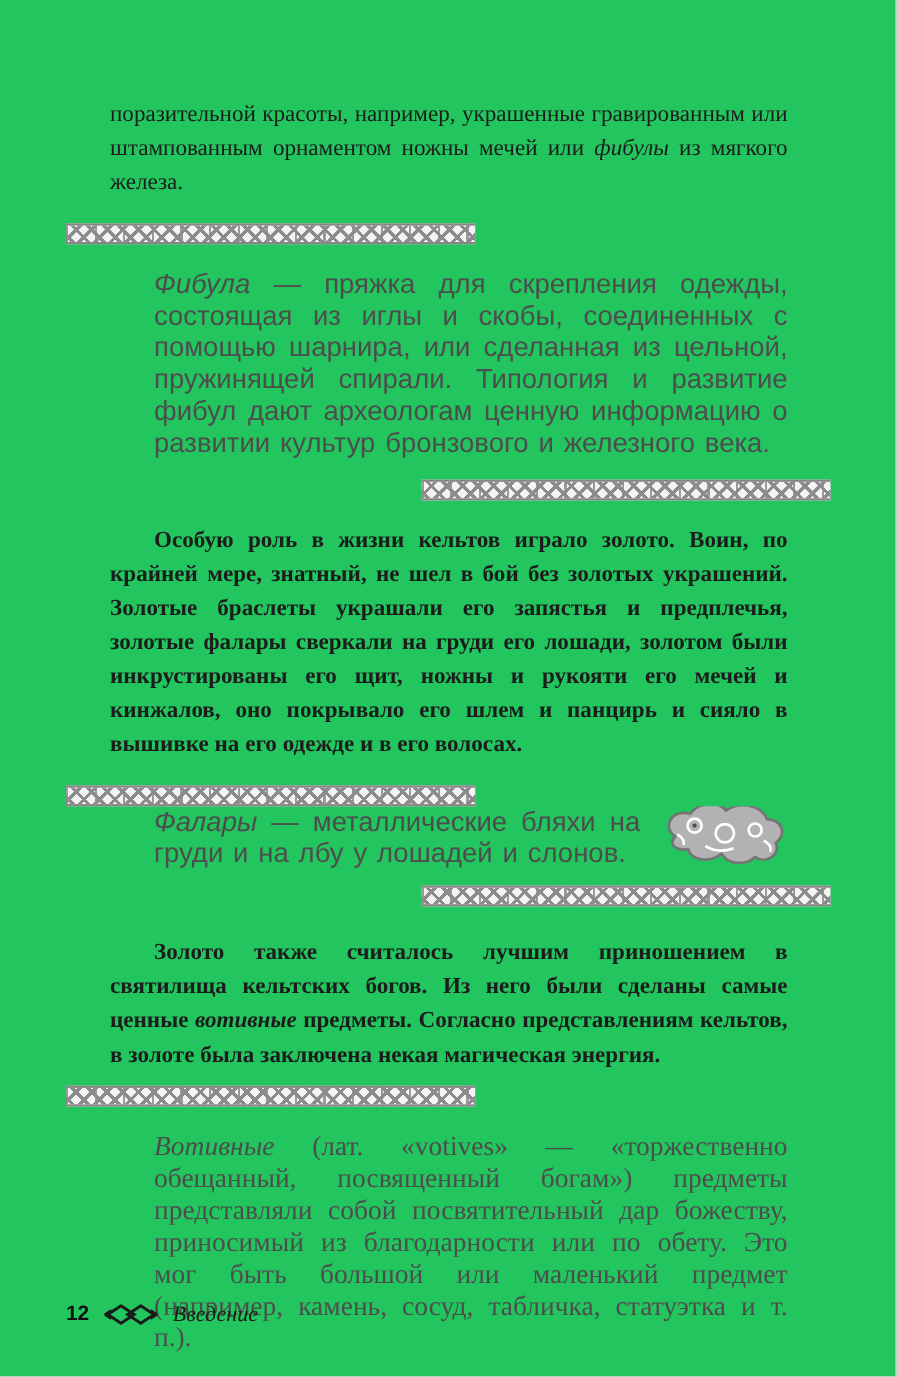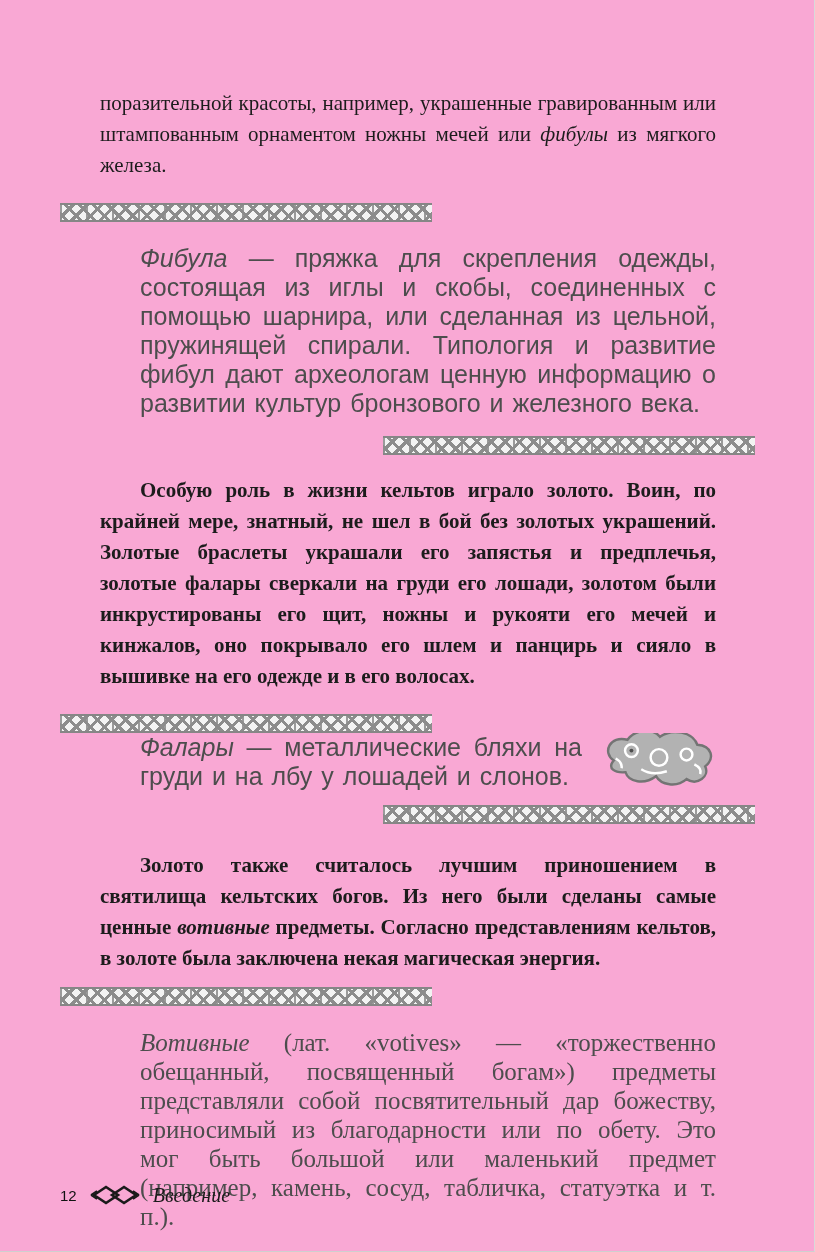--- a/index.html
+++ b/index.html
@@ -1,20 +1,20 @@
 <!DOCTYPE html>
 <html lang="ru"><head>
 <meta charset="utf-8">
 <style>
   html,body{margin:0;padding:0;background:#ffffff;}
   .page{
     position:relative;
     width:815px;
     height:1252px;
-    background:#f9a8d4;
+    background:#22c55e;
     overflow:hidden;
     font-family:"Liberation Serif", serif;
     color:#1c1c1c;
     border-right:1px solid #d9d9d9;
     border-bottom:1px solid #cfcfcf;
     box-sizing:border-box;
   }
   
   .body{
     margin:0 98px 0 100px;
@@ -76,22 +76,22 @@
   
   .footer{
     position:absolute;
     left:60px;
     bottom:44px;
     display:flex;
     align-items:center;
     gap:12px;
   }
   .pagenum{
-    font-size:15px;
-    font-weight:normal;
+    font-size:19px;
+    font-weight:bold;
     font-family:"Liberation Sans", sans-serif;
     color:#111;
   }
   .running-title{
     font-style:italic;
     font-size:20px;
     color:#1a1a1a;
   }
   .knot-icon{width:52px;height:24px;}
 </style>

